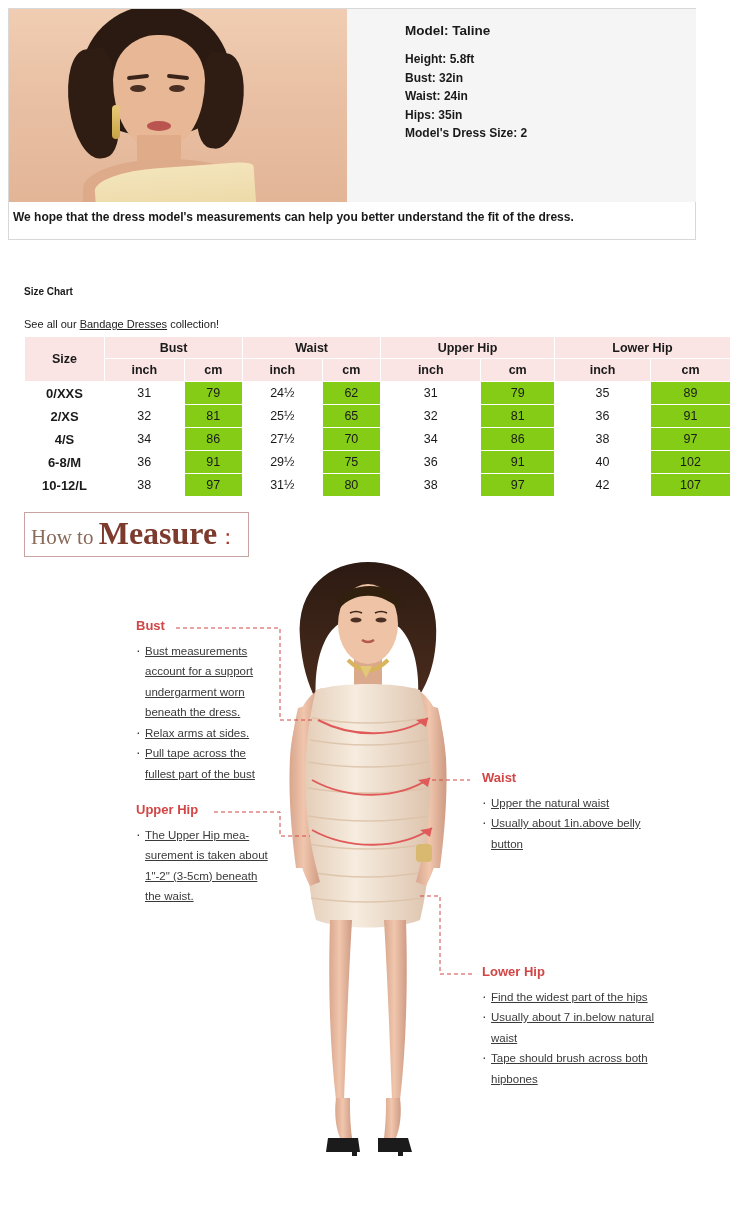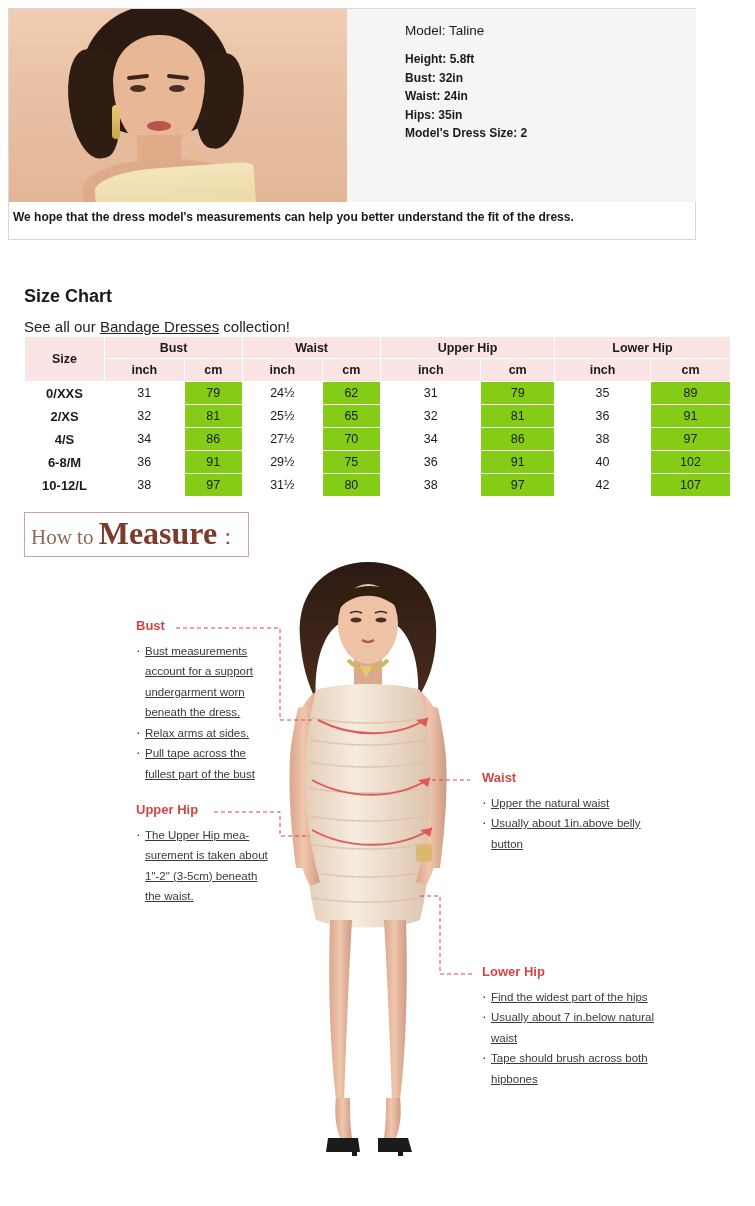--- a/index.html
+++ b/index.html
@@ -40,21 +40,21 @@
     position: absolute;
     left: 338px;
     top: 0;
     width: 349px;
     height: 193px;
     background: #f5f5f5;
     padding: 14px 0 0 58px;
   }
   .model-info .m-title {
     font-size: 13.5px;
-    font-weight: normal;
+    font-weight: bold;
     color: #1a1a1a;
     margin-bottom: 12px;
   }
   .model-info .m-line {
     font-size: 12px;
     color: #1a1a1a;
     line-height: 18.5px;
     font-weight: bold;
   }
   .model-note {
@@ -154,28 +154,28 @@
     left: 103px; top: 96px;
     width: 8px; height: 34px;
     background: linear-gradient(180deg,#e7c978,#c9a446);
     border-radius: 4px;
   }
 
   
   .sc-title {
     position: absolute;
     left: 24px; top: 286px;
-    font-size: 18px;
+    font-size: 10px;
     font-weight: bold;
     color: #1a1a1a;
   }
   .sc-sub {
     position: absolute;
     left: 24px; top: 318px;
-    font-size: 15px;
+    font-size: 11px;
     color: #222;
   }
   .sc-sub a {
     color: #222;
     text-decoration: underline;
   }
   table.size-table {
     position: absolute;
     left: 24px; top: 336px;
     width: 707px;

